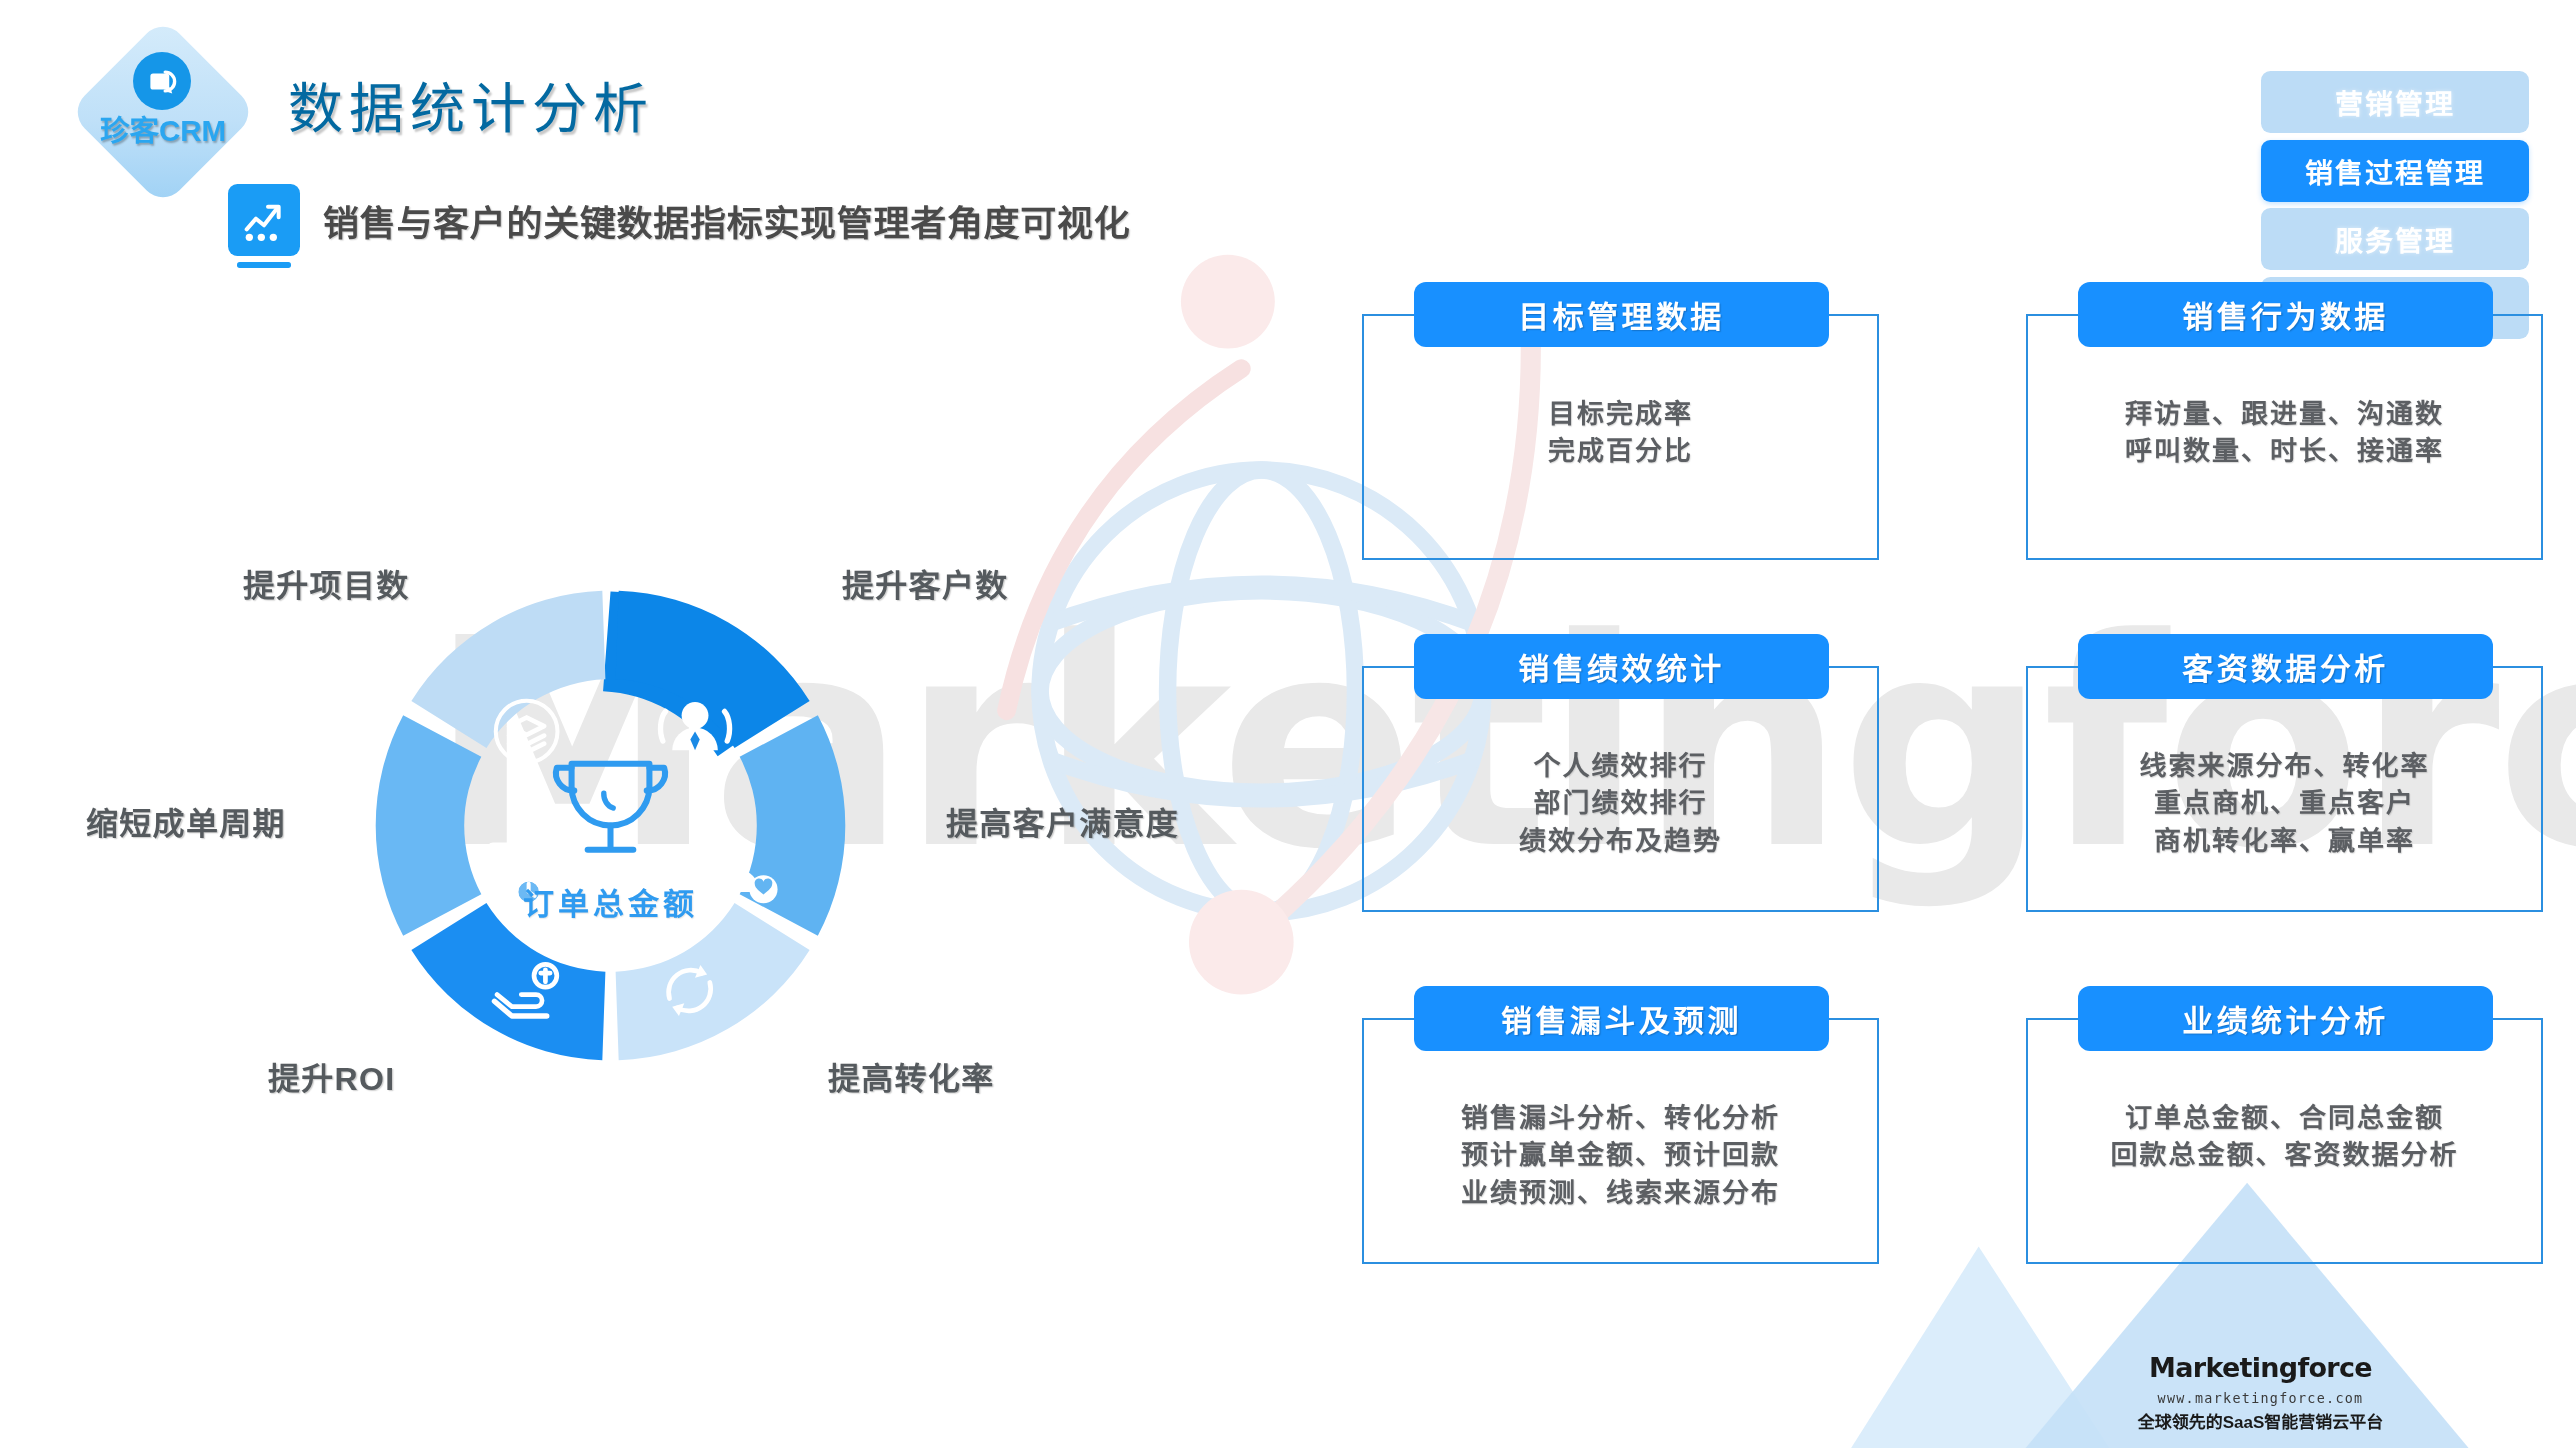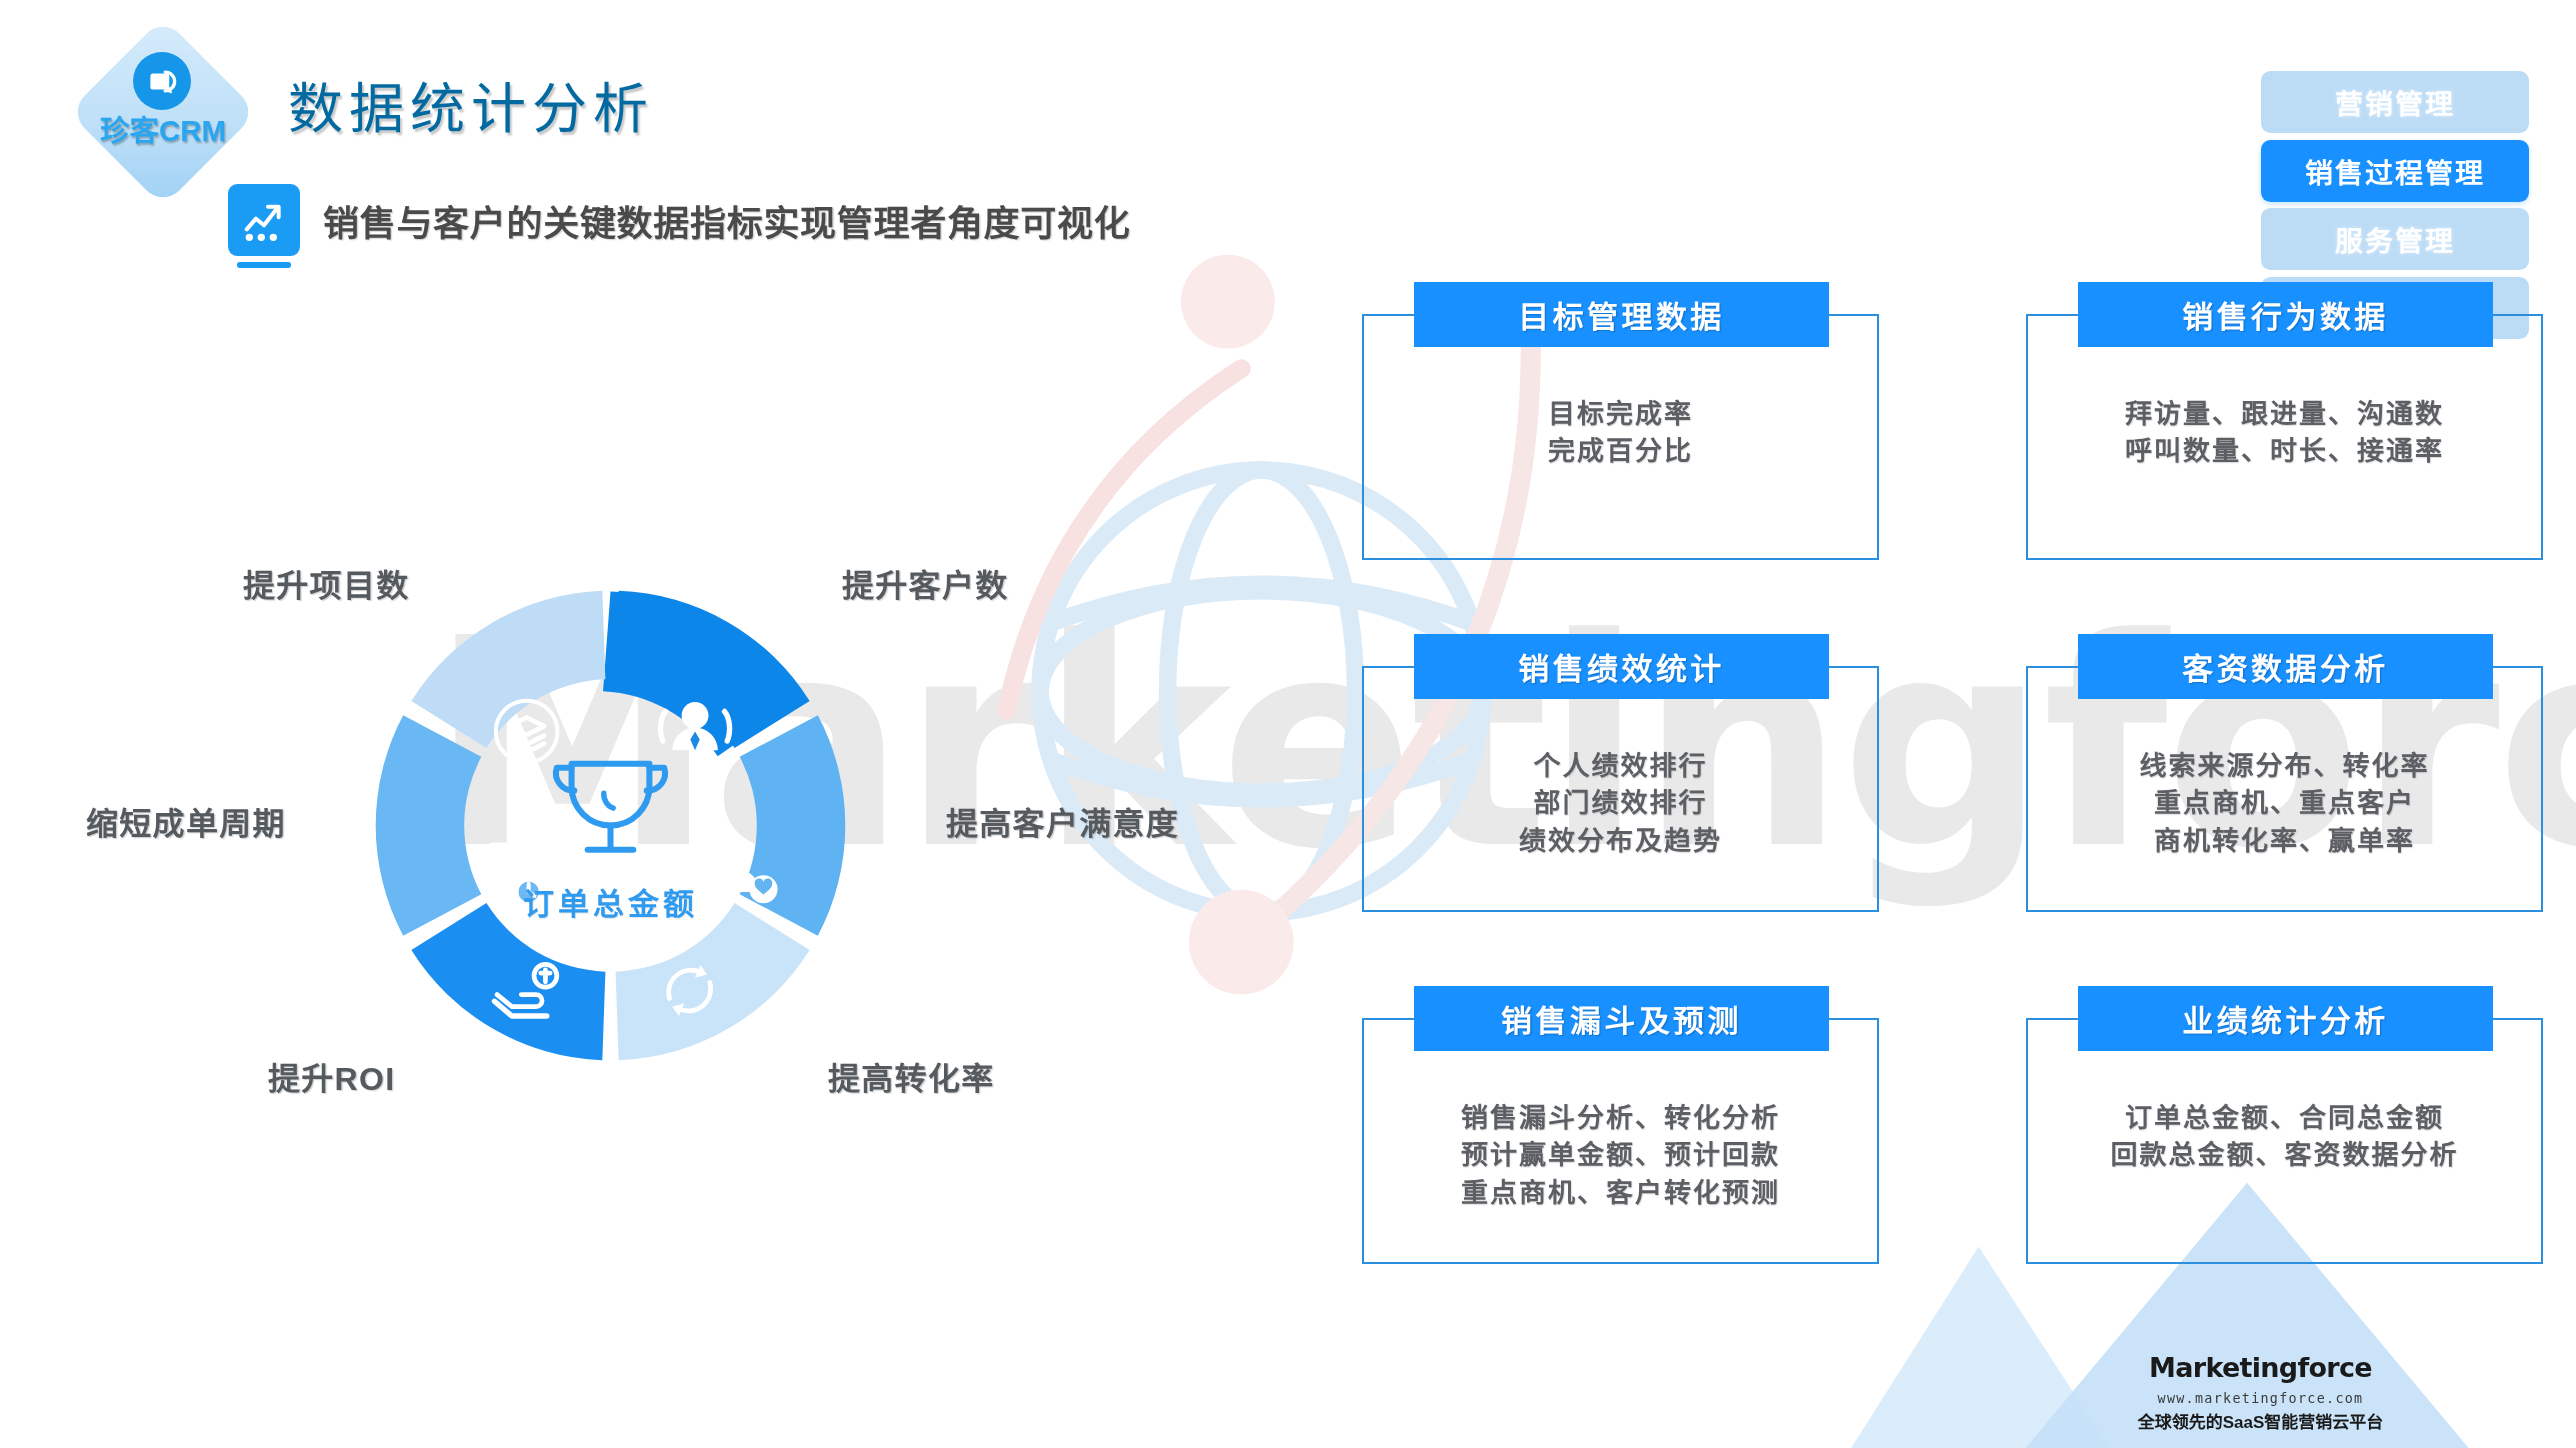--- a/index.html
+++ b/index.html
@@ -120,21 +120,21 @@
   .cards{position:absolute;left:1362px;top:282px;width:1181px;height:986px;}
   .card{position:absolute;width:517px;height:278px;}
   .card-box{
     position:absolute;left:0;top:32px;right:0;bottom:0;
     border:2px solid #2b8fe0;
     background:transparent;
     box-sizing:border-box;
   }
   .card-head{
     position:absolute;left:52px;top:0;width:415px;height:65px;
-    background:#1890ff;border-radius:0;
+    background:#1890ff;border-radius:12px;
     display:flex;align-items:center;justify-content:center;
     font-size:31px;font-weight:700;color:#fff;letter-spacing:3.4px;
     text-shadow:1.3px 1.3px 1.3px rgba(0,0,0,.2);
     z-index:3;
   }
   .card-body{
     position:absolute;left:0;right:0;top:114px;
     text-align:center;
     font-size:27px;font-weight:700;color:#5c5f63;
     letter-spacing:2px;line-height:1.38;
@@ -348,21 +348,21 @@
         <div>商机转化率、赢单率</div>
       </div>
     </div>
 
     <div class="card c-r2 c-c0">
       <div class="card-box"></div>
       <div class="card-head">销售漏斗及预测</div>
       <div class="card-body">
         <div>销售漏斗分析、转化分析</div>
         <div>预计赢单金额、预计回款</div>
-        <div>重点商机、客户转化预测</div>
+        <div>业绩预测、线索来源分布</div>
       </div>
     </div>
 
     <div class="card c-r2 c-c1">
       <div class="card-box"></div>
       <div class="card-head">业绩统计分析</div>
       <div class="card-body">
         <div>订单总金额、合同总金额</div>
         <div>回款总金额、客资数据分析</div>
       </div>

